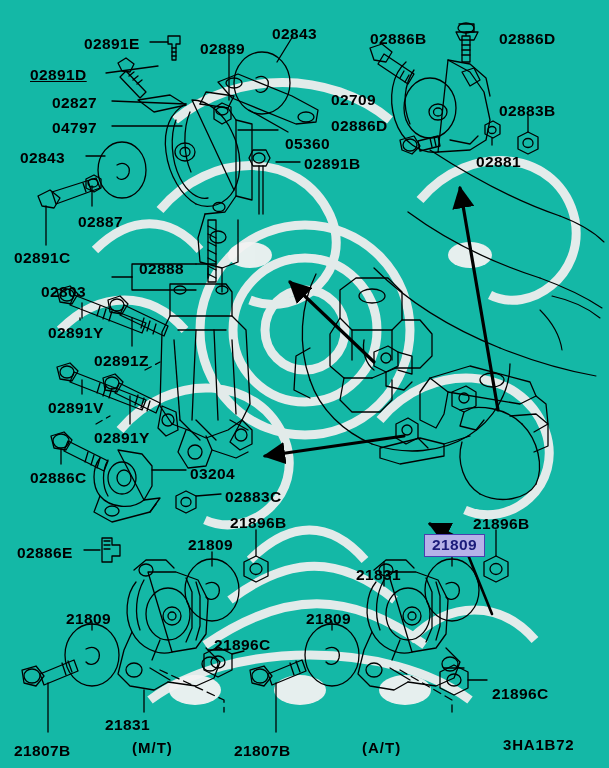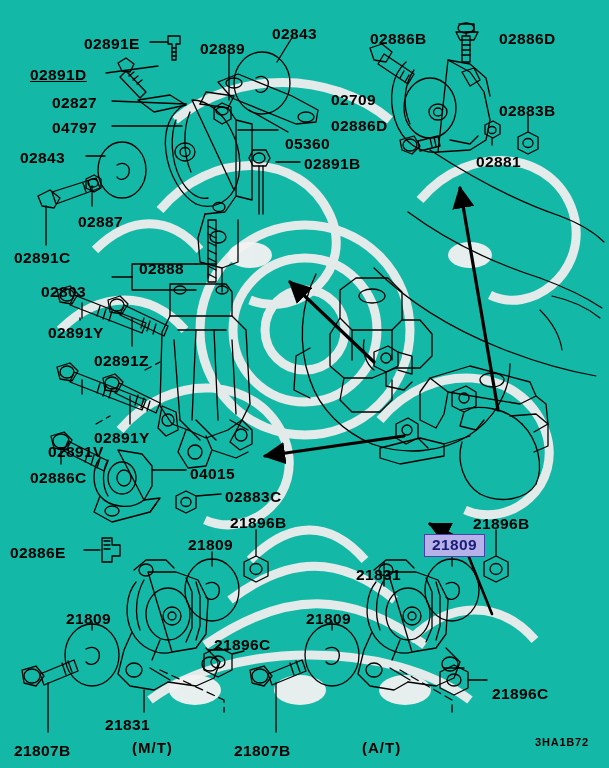--- a/index.html
+++ b/index.html
@@ -46,24 +46,23 @@
     letter-spacing: 0.4px;
     white-space: nowrap;
     line-height: 1;
   }
   .lbl.sub {
     font-size: 15px;
     letter-spacing: 1px;
   }
   .lbl.code {
     font-family: "Liberation Sans", sans-serif;
-    font-size: 11px;
+    font-size: 15px;
     font-weight: 700;
     letter-spacing: 0.8px;
-    margin-left: 32px;
   }
   .lbl.hl {
     background: #b6b2e8;
     border: 1px solid #4a3fb0;
     color: #1b1b7a;
     padding: 2px 7px 3px 7px;
     z-index: 4;
   }
 </style>
 </head>
@@ -483,29 +482,29 @@
     <span class="lbl" style="left:285px; top:136px;">05360</span>
     <span class="lbl" style="left:20px;  top:150px;">02843</span>
     <span class="lbl" style="left:304px; top:156px;">02891B</span>
     <span class="lbl" style="left:476px; top:154px;">02881</span>
     <span class="lbl" style="left:66px;  top:214px;margin-left:12px;">02887</span>
     <span class="lbl" style="left:14px;  top:250px;">02891C</span>
     <span class="lbl" style="left:139px; top:261px;">02888</span>
     <span class="lbl" style="left:41px;  top:276px;margin-top:8px;">02803</span>
     <span class="lbl" style="left:48px;  top:325px;">02891Y</span>
     <span class="lbl" style="left:94px;  top:353px;">02891Z</span>
-    <span class="lbl" style="left:48px;  top:400px;margin-top:44px;">02891V</span>
+    <span class="lbl" style="left:48px;  top:400px;">02891V</span>
     <span class="lbl" style="left:94px;  top:430px;">02891Y</span>
     <span class="lbl" style="left:30px;  top:470px;">02886C</span>
-    <span class="lbl" style="left:190px; top:466px;">04015</span>
+    <span class="lbl" style="left:190px; top:466px;">03204</span>
     <span class="lbl" style="left:225px; top:489px;">02883C</span>
     <span class="lbl" style="left:230px; top:515px;">21896B</span>
     <span class="lbl" style="left:473px; top:516px;">21896B</span>
     <span class="lbl" style="left:188px; top:537px;">21809</span>
-    <span class="lbl" style="left:10px;   top:545px;">02886E</span>
+    <span class="lbl" style="left:17px;   top:545px;">02886E</span>
     <span class="lbl" style="left:356px; top:567px;">21831</span>
     <span class="lbl" style="left:66px;  top:611px;">21809</span>
     <span class="lbl" style="left:306px; top:611px;">21809</span>
     <span class="lbl" style="left:214px; top:637px;">21896C</span>
     <span class="lbl" style="left:492px; top:686px;">21896C</span>
     <span class="lbl" style="left:105px; top:717px;">21831</span>
     <span class="lbl" style="left:14px;  top:743px;">21807B</span>
     <span class="lbl" style="left:234px; top:743px;">21807B</span>
 
     <span class="lbl hl" style="left:424px; top:534px;">21809</span>

